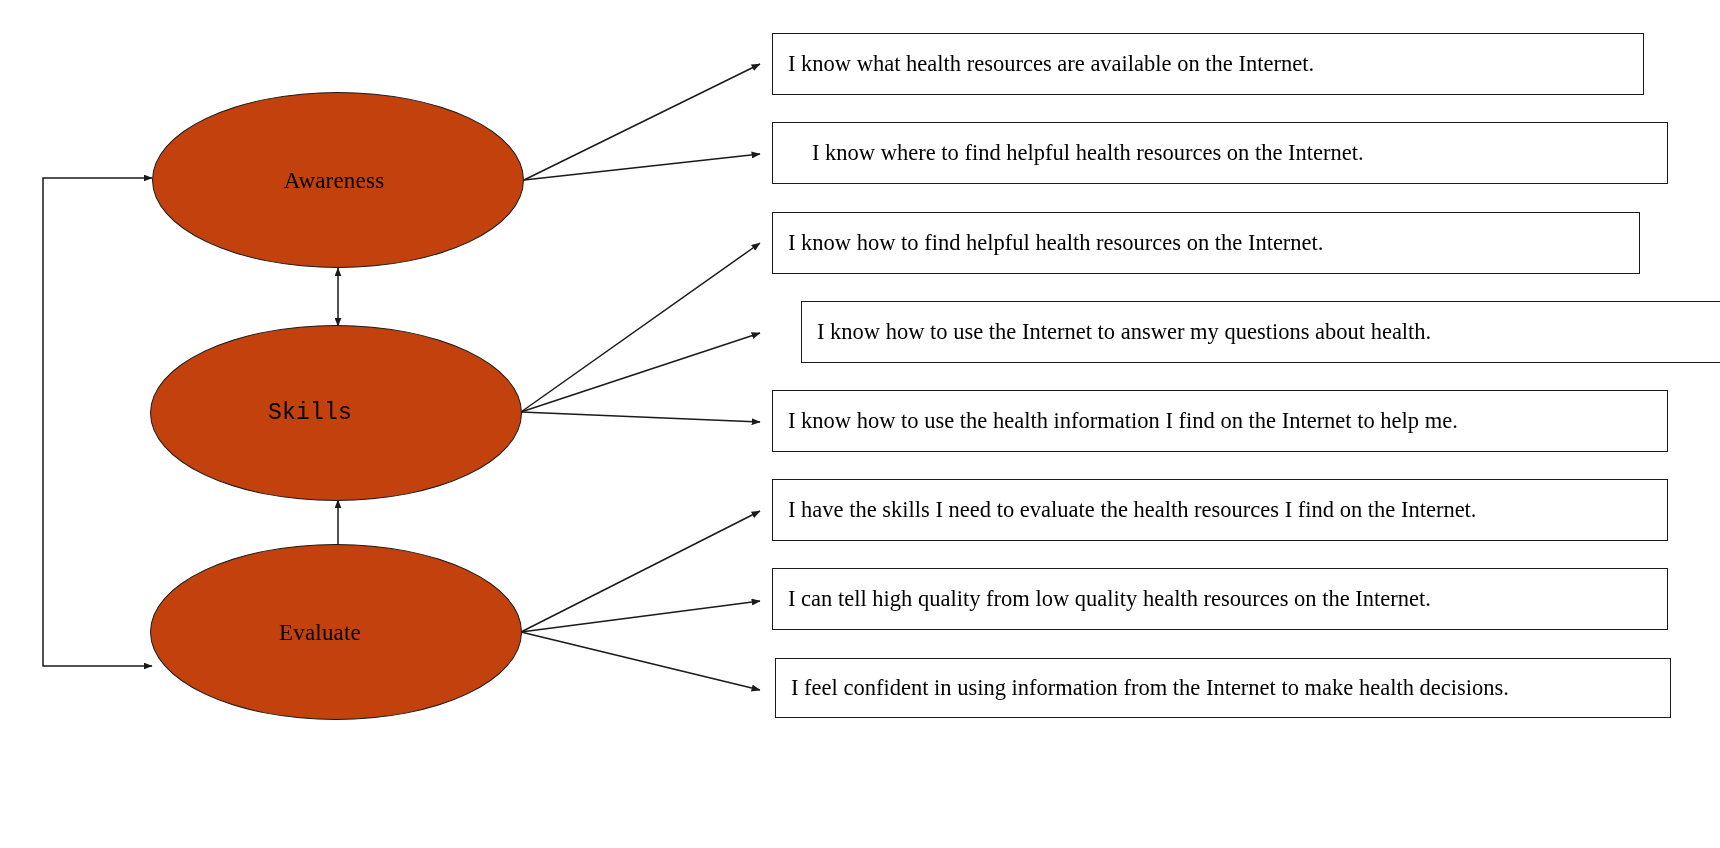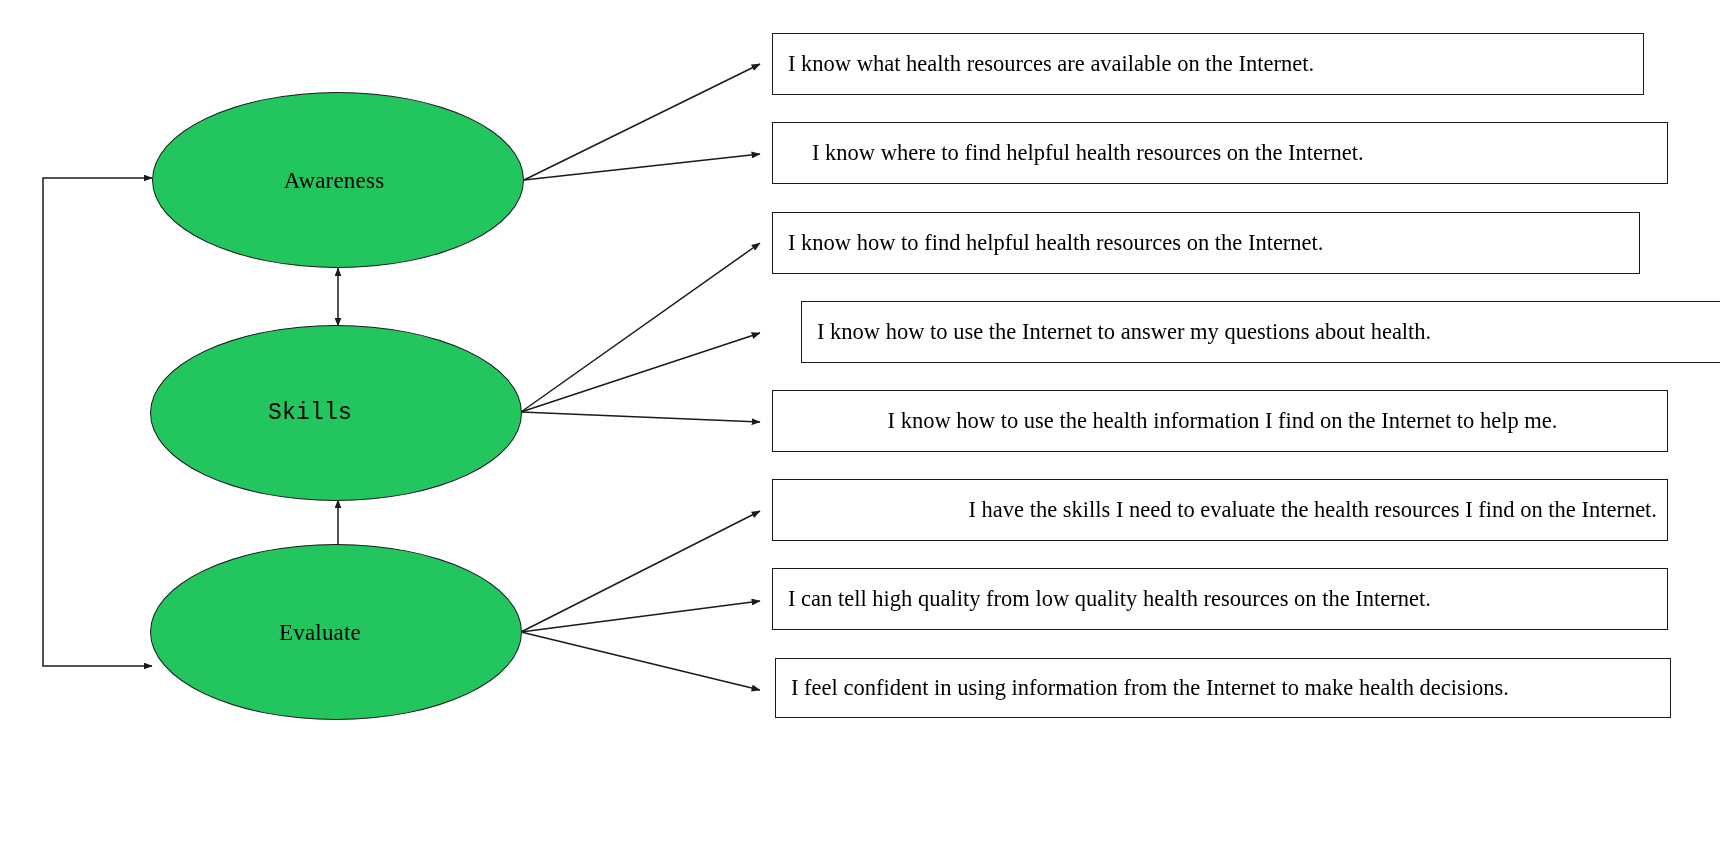--- a/index.html
+++ b/index.html
@@ -24,21 +24,21 @@
     left: 0;
     top: 0;
     width: 1720px;
     height: 848px;
     pointer-events: none;
   }
   .construct-ellipse {
     position: absolute;
     border: 1.3px solid #1a1a1a;
     border-radius: 50%;
-    background: #22c55e;
+    background: #c2410c;
     box-sizing: border-box;
     display: flex;
     align-items: center;
     justify-content: center;
   }
   .construct-label {
     font-size: 23px;
     line-height: 1;
     color: #000000;
     letter-spacing: 0.2px;
@@ -118,25 +118,25 @@
   </div>
 
   <div class="indicator-box" style="left:772px; top:212px; width:868px; height:62px;">
     <span class="indicator-text">I know how to find helpful health resources on the Internet.</span>
   </div>
 
   <div class="indicator-box" style="left:772px; top:301px; width:980px; height:62px;margin-left:29px;">
     <span class="indicator-text">I know how to use the Internet to answer my questions about health.</span>
   </div>
 
-  <div class="indicator-box" style="left:772px; top:390px; width:896px; height:62px;justify-content:center;">
+  <div class="indicator-box" style="left:772px; top:390px; width:896px; height:62px;">
     <span class="indicator-text">I know how to use the health information I find on the Internet to help me.</span>
   </div>
 
-  <div class="indicator-box" style="left:772px; top:479px; width:896px; height:62px;justify-content:flex-end;">
+  <div class="indicator-box" style="left:772px; top:479px; width:896px; height:62px;">
     <span class="indicator-text">I have the skills I need to evaluate the health resources I find on the Internet.</span>
   </div>
 
   <div class="indicator-box" style="left:772px; top:568px; width:896px; height:62px;">
     <span class="indicator-text">I can tell high quality from low quality health resources on the Internet.</span>
   </div>
 
   <div class="indicator-box" style="left:775px; top:658px; width:896px; height:60px;">
     <span class="indicator-text">I feel confident in using information from the Internet to make health decisions.</span>
   </div>

